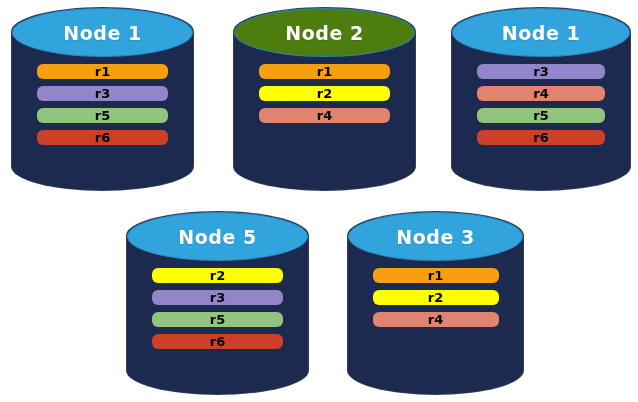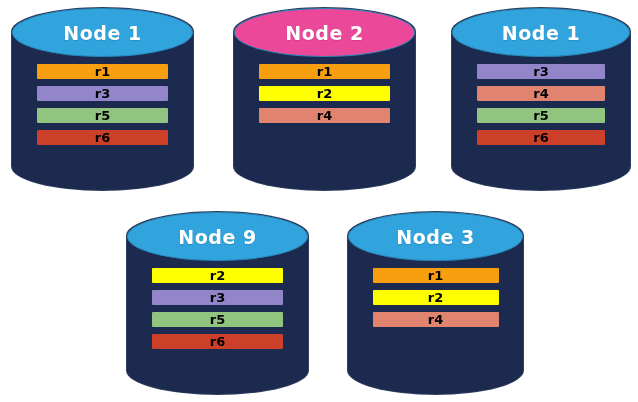--- a/index.html
+++ b/index.html
@@ -68,21 +68,21 @@
     left: 14%;
     right: 14%;
     top: 30.5%;
     display: flex;
     flex-direction: column;
     gap: 7px;
   }
 
   .record {
     height: 15px;
-    border-radius: 1px;
+    border-radius: 6px;
     display: flex;
     align-items: center;
     justify-content: center;
     box-sizing: border-box;
   }
 
   .record-label {
     font-size: 13px;
     font-weight: bold;
     color: #000000;
@@ -109,21 +109,21 @@
         <div class="record" style="background: rgb(145, 196, 126);">
           <span class="record-label">r5</span>
         </div>
         <div class="record" style="background: rgb(204, 63, 40);">
           <span class="record-label">r6</span>
         </div>
       </div>
     </div>
     <div class="node" style="left: 234px; top: 8px; width: 181px; height: 182px;">
       <div class="cyl-body" style="background: rgb(27, 42, 78);"></div>
-      <div class="cyl-top" style="background: #ec4899;">
+      <div class="cyl-top" style="background: #4d7c0f;">
         <span class="node-title">Node 2</span>
       </div>
       <div class="records">
         <div class="record" style="background: rgb(247, 159, 14);">
           <span class="record-label">r1</span>
         </div>
         <div class="record" style="background: rgb(255, 255, 0);">
           <span class="record-label">r2</span>
         </div>
         <div class="record" style="background: rgb(224, 132, 112);">
@@ -147,21 +147,21 @@
           <span class="record-label">r5</span>
         </div>
         <div class="record" style="background: rgb(204, 63, 40);">
           <span class="record-label">r6</span>
         </div>
       </div>
     </div>
     <div class="node" style="left: 127px; top: 212px; width: 181px; height: 182px;">
       <div class="cyl-body" style="background: rgb(27, 42, 78);"></div>
       <div class="cyl-top" style="background: rgb(49, 163, 221);">
-        <span class="node-title">Node 9</span>
+        <span class="node-title">Node 5</span>
       </div>
       <div class="records">
         <div class="record" style="background: rgb(255, 255, 0);">
           <span class="record-label">r2</span>
         </div>
         <div class="record" style="background: rgb(147, 133, 201);">
           <span class="record-label">r3</span>
         </div>
         <div class="record" style="background: rgb(145, 196, 126);">
           <span class="record-label">r5</span>

